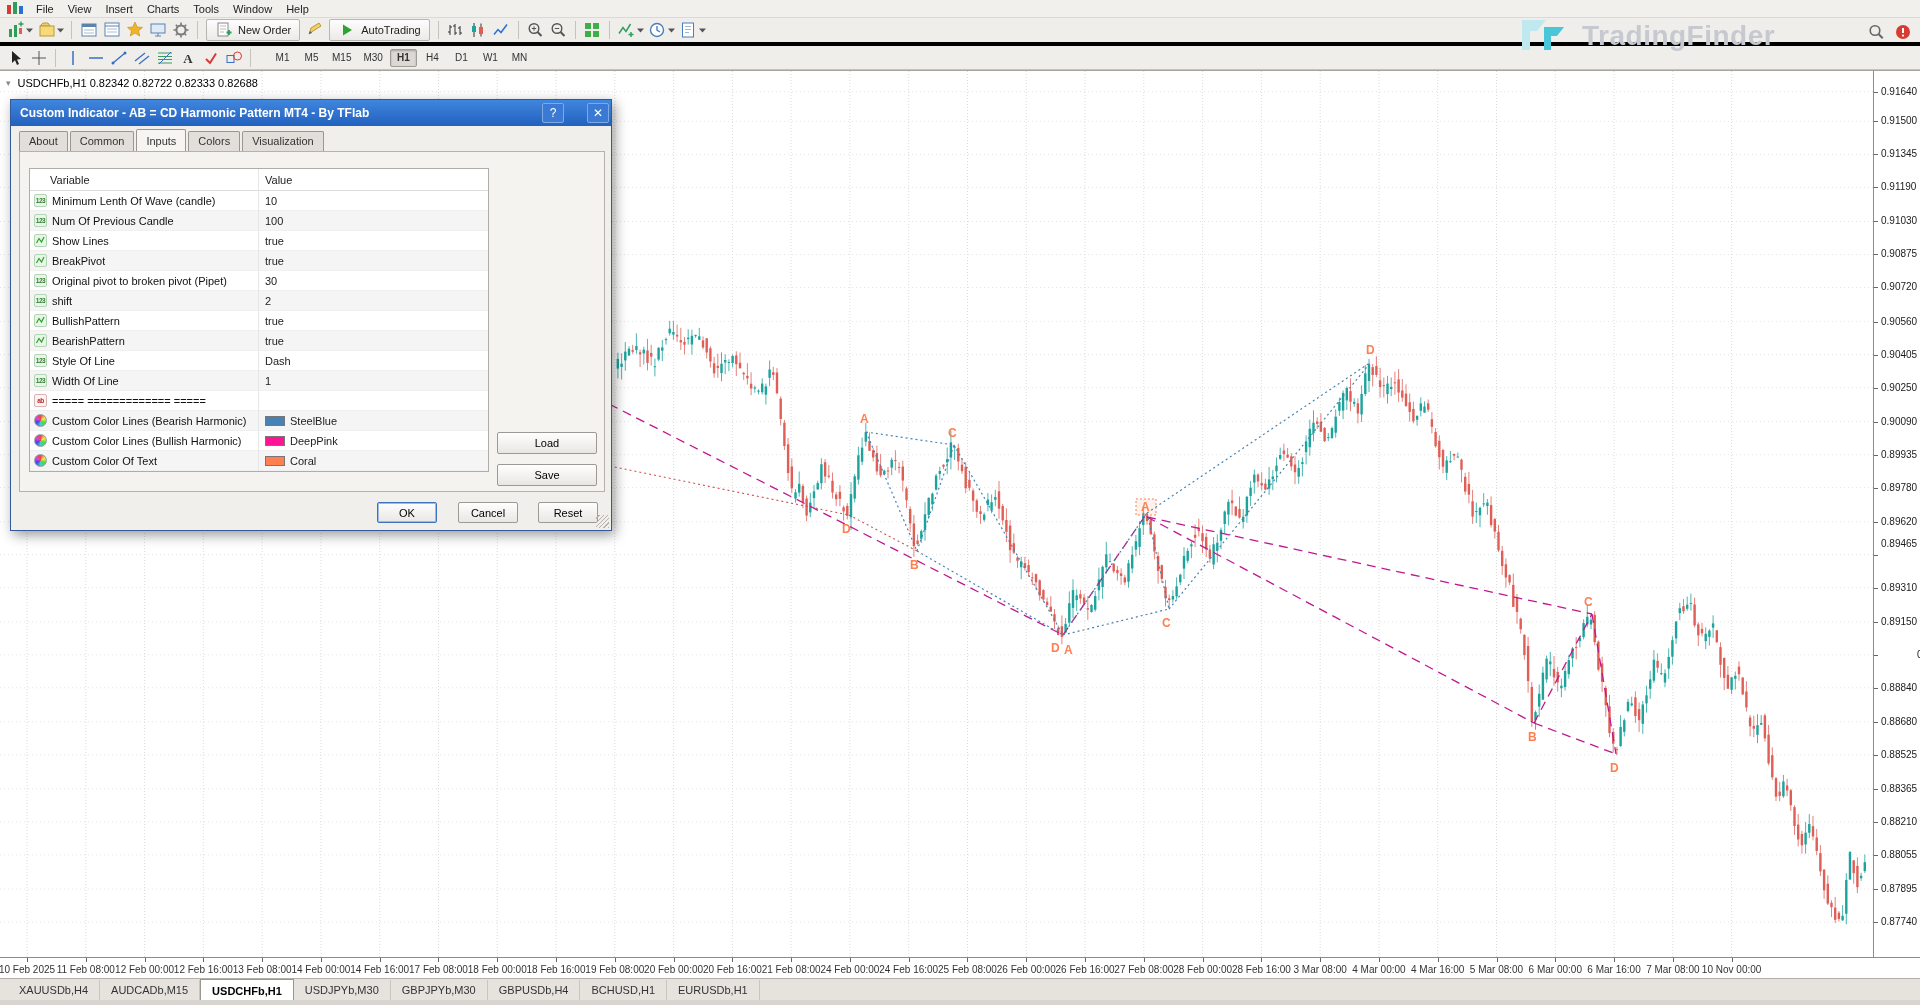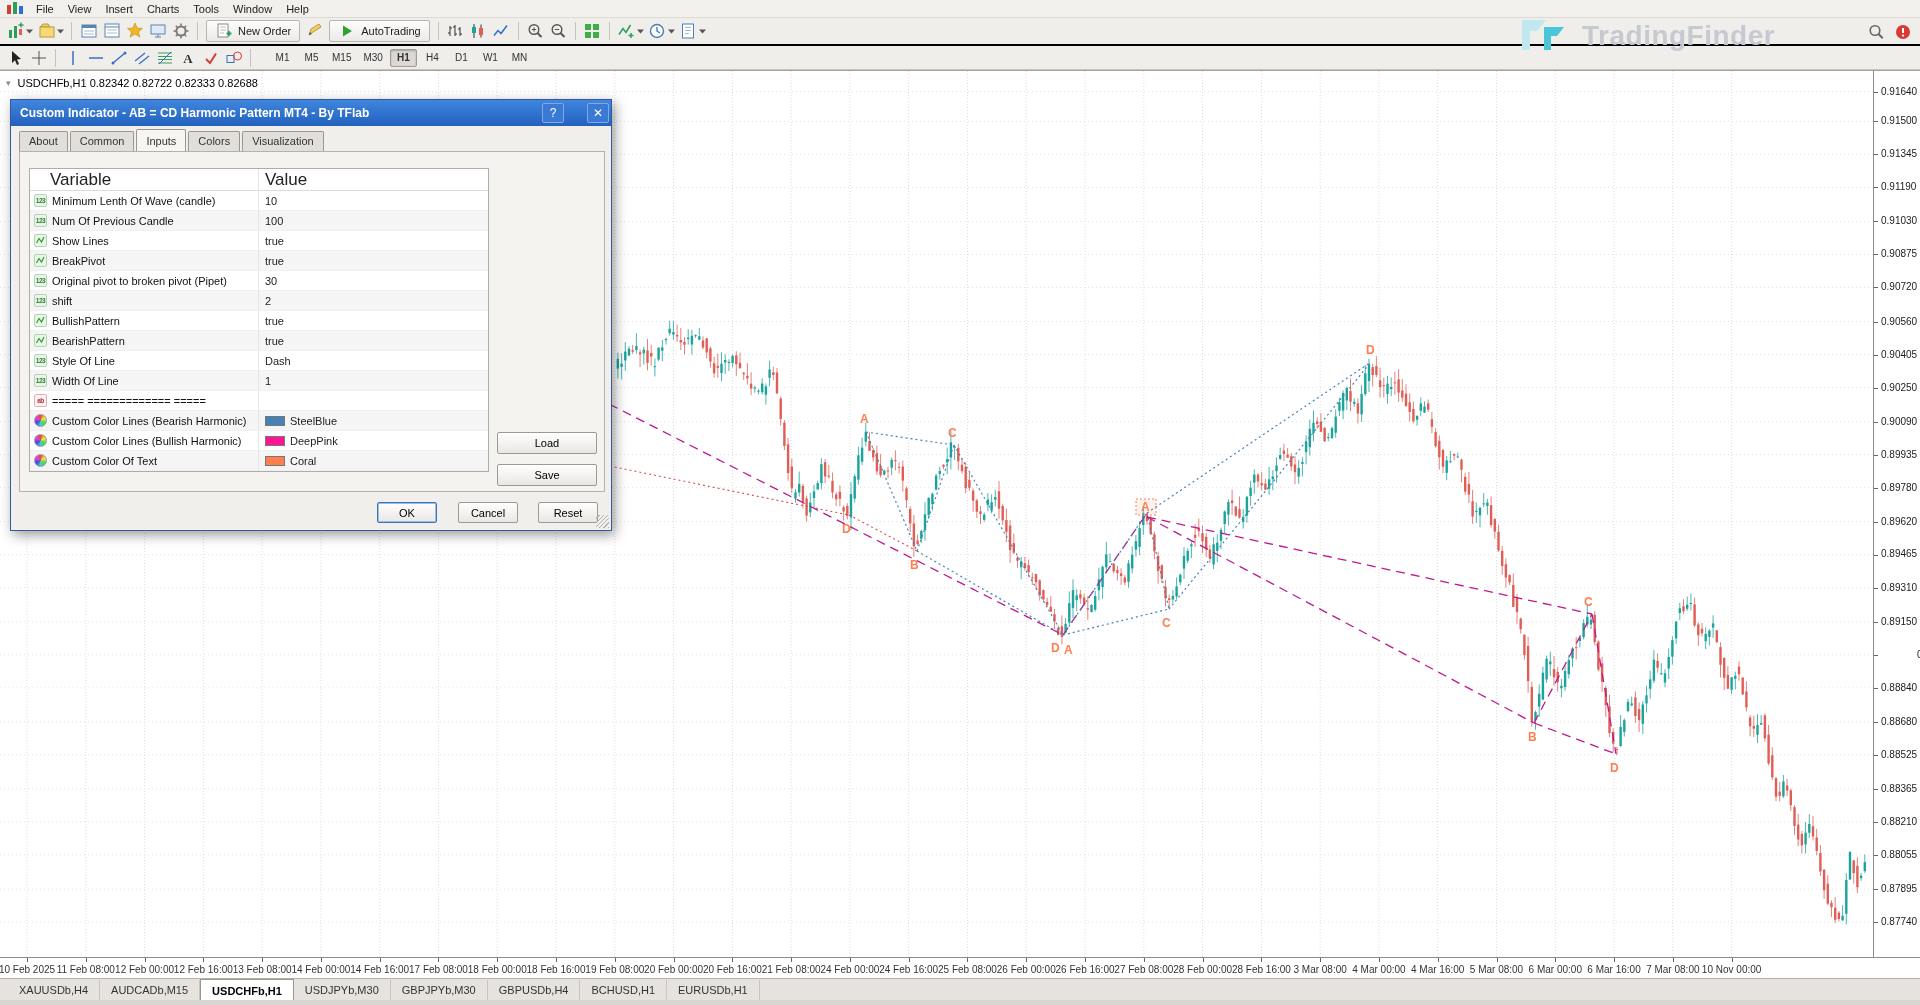--- a/index.html
+++ b/index.html
@@ -7,21 +7,21 @@
 body{font-family:"Liberation Sans",sans-serif;background:#d8d5d0;font-size:11px;color:#222}
 #app{position:relative;width:1920px;height:1005px;background:#eceae7;overflow:hidden}
 
 
 #menubar{position:absolute;left:0;top:0;width:1920px;height:18px;background:#f2f0ed;border-bottom:1px solid #ddd9d4;display:flex;align-items:center;padding-left:4px}
 #menubar .appicon{width:18px;height:13px;margin:0 5px 0 2px;display:flex;align-items:center}
 .menu-item{padding:2px 7px;font-size:11px;color:#222;cursor:default}
 
 
 .toolbar{position:absolute;left:0;width:1920px;background:#f0eeeb;display:flex;align-items:center;padding-left:4px}
-#toolbar1{top:18px;height:28px;border-bottom:2px solid #000000}
+#toolbar1{top:18px;height:28px;border-bottom:4px solid #000000}
 #toolbar2{top:46px;height:24px;border-bottom:1px solid #c6c3be}
 .tbtn{width:23px;height:22px;display:inline-flex;align-items:center;justify-content:center;border-radius:2px;flex:none}
 .tcaret{width:11px;height:22px;display:inline-flex;align-items:center;justify-content:center;margin-left:-3px;flex:none}
 .tsep{width:1px;height:18px;background:#c6c3be;margin:0 5px;flex:none}
 .tlabelbtn{display:inline-flex;align-items:center;gap:5px;height:22px;padding:0 8px;border:1px solid #b9b6b2;border-radius:2px;background:linear-gradient(#fdfdfd,#eceae7);margin:0 3px;font-size:11px;color:#222;flex:none;font-family:"Liberation Sans",sans-serif}
 #tb1-right{position:absolute;right:6px;top:3px;display:flex;gap:4px;align-items:center}
 #timeframes{display:flex;margin-left:12px}
 .tf-btn{min-width:27px;height:18px;margin:0 1px;border:1px solid transparent;border-radius:2px;display:flex;align-items:center;justify-content:center;font-size:10px;color:#333;padding:0 4px}
 .tf-btn.active{background:#dcd9d4;border:1px solid #9f9c97;box-shadow:inset 0 1px 2px rgba(0,0,0,.25);font-weight:bold}
 
@@ -53,21 +53,21 @@
 #dlg-title{position:absolute;left:0;top:0;width:100%;height:26px;background:linear-gradient(180deg,#3f86de,#2361bf);color:#fff;font-size:12px;font-weight:bold;display:flex;align-items:center;padding-left:9px}
 .dlg-sysbtn{position:absolute;top:3px;width:22px;height:20px;background:#3a7ad4;border:1px solid #7fa9e2;border-radius:2px;color:#fff;display:flex;align-items:center;justify-content:center;font-size:12px;cursor:default}
 #dlg-help{left:531px}
 #dlg-close{left:576px}
 #dlg-tabs{position:absolute;left:8px;top:30px;height:21px;display:flex;align-items:flex-end}
 .dtab{padding:3px 9px 4px;font-size:11px;border:1px solid #9a978f;border-bottom:none;background:#e2dfda;margin-right:2px;border-radius:2px 2px 0 0;color:#333}
 .dtab.active{background:#f6f5f2;padding-top:5px;margin-top:-2px}
 #dlg-page{position:absolute;left:8px;top:51px;width:586px;height:341px;border:1px solid #b5b2ad;background:#f4f3f0}
 #dlg-table{position:absolute;left:9px;top:16px;width:460px;height:304px;background:#fff;border:1px solid #b0ada8}
 #col-div{position:absolute;left:228px;top:0;bottom:0;width:1px;background:#e6e6e6}
-.thead{position:relative;height:22px;border-bottom:1px solid #dcdcdc;display:flex;align-items:center;font-size:17px;color:#222}
+.thead{position:relative;height:22px;border-bottom:1px solid #dcdcdc;display:flex;align-items:center;font-size:11px;color:#222}
 .thead .h1{margin-left:20px}
 .thead .h2{position:absolute;left:235px}
 .trow{position:relative;height:20px;display:flex;align-items:center;font-size:11px;border-bottom:1px solid #f0f0f0}
 .trow.alt{background:#f5f5f5}
 .ri{width:13px;height:13px;margin:0 5px 0 4px;flex:none;border-radius:2px;display:flex;align-items:center;justify-content:center;font-size:6.5px;font-weight:bold;letter-spacing:-.5px}
 .ri-int{background:#eaf5ea;border:1px solid #b2d6b2;color:#2e7d32}
 .ri-bool{background:#eaf5ea;border:1px solid #b2d6b2}
 .ri-str{background:#fdf1f1;border:1px solid #ddb4b4;color:#b03030}
 .ri-color{border-radius:50%;border:1px solid #999;background:conic-gradient(#e44,#ee4,#4d4,#4cc,#44e,#d4d,#e44)}
 .vname{color:#111;white-space:nowrap;overflow:hidden}
@@ -1163,21 +1163,21 @@
       <span class="pl" style="top: 310.559px;">0.90250</span>
       <span class="ptick" style="top: 350.626px;"></span>
       <span class="pl" style="top: 344.626px;">0.90090</span>
       <span class="ptick" style="top: 383.629px;"></span>
       <span class="pl" style="top: 377.629px;">0.89935</span>
       <span class="ptick" style="top: 416.631px;"></span>
       <span class="pl" style="top: 410.631px;">0.89780</span>
       <span class="ptick" style="top: 450.698px;"></span>
       <span class="pl" style="top: 444.698px;">0.89620</span>
       <span class="ptick" style="top: 483.701px;"></span>
-      <span class="pl" style="top: 477px;">0.89465</span>
+      <span class="pl" style="top: 467px;">0.89465</span>
       <span class="ptick" style="top: 516.704px;"></span>
       <span class="pl" style="top: 510.704px;">0.89310</span>
       <span class="ptick" style="top: 550.771px;"></span>
       <span class="pl" style="top: 544.771px;">0.89150</span>
       <span class="ptick" style="top: 583.773px;"></span>
       <span class="pl" style="top: 577.773px; margin-left: 36px;">0.88995</span>
       <span class="ptick" style="top: 616.776px;"></span>
       <span class="pl" style="top: 610.776px;">0.88840</span>
       <span class="ptick" style="top: 650.843px;"></span>
       <span class="pl" style="top: 644.843px;">0.88680</span>

